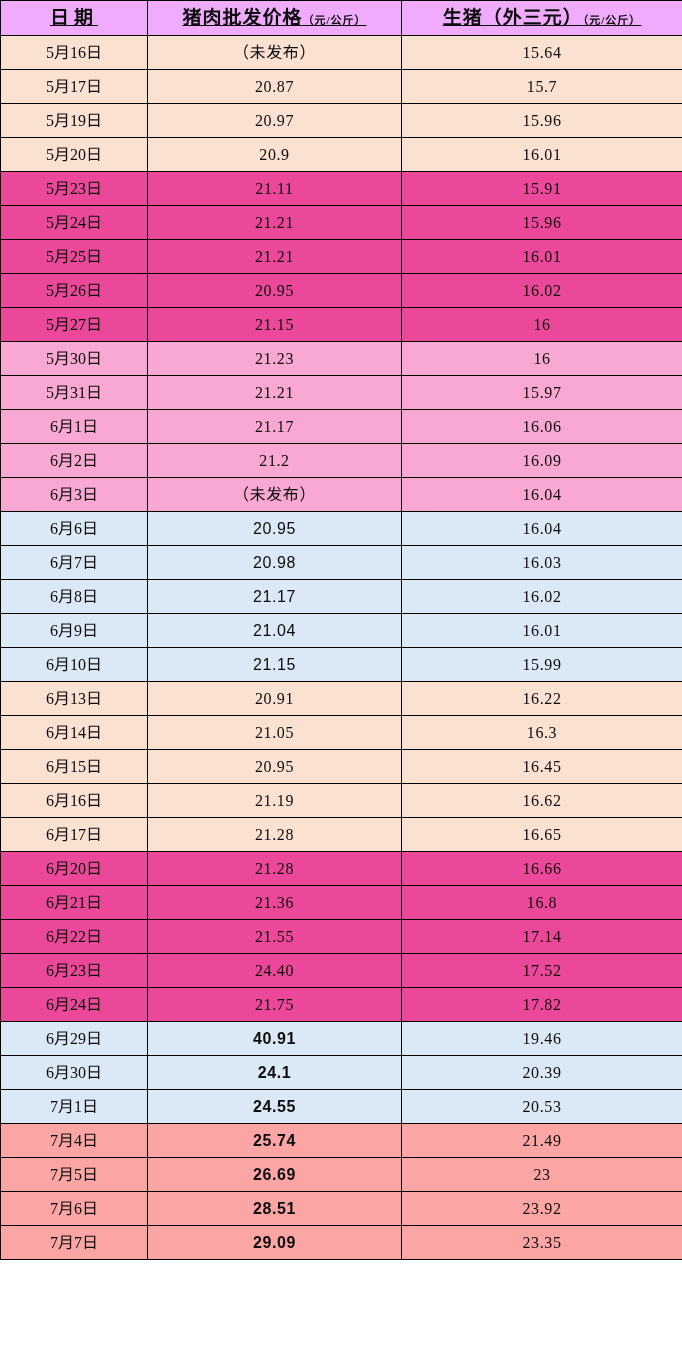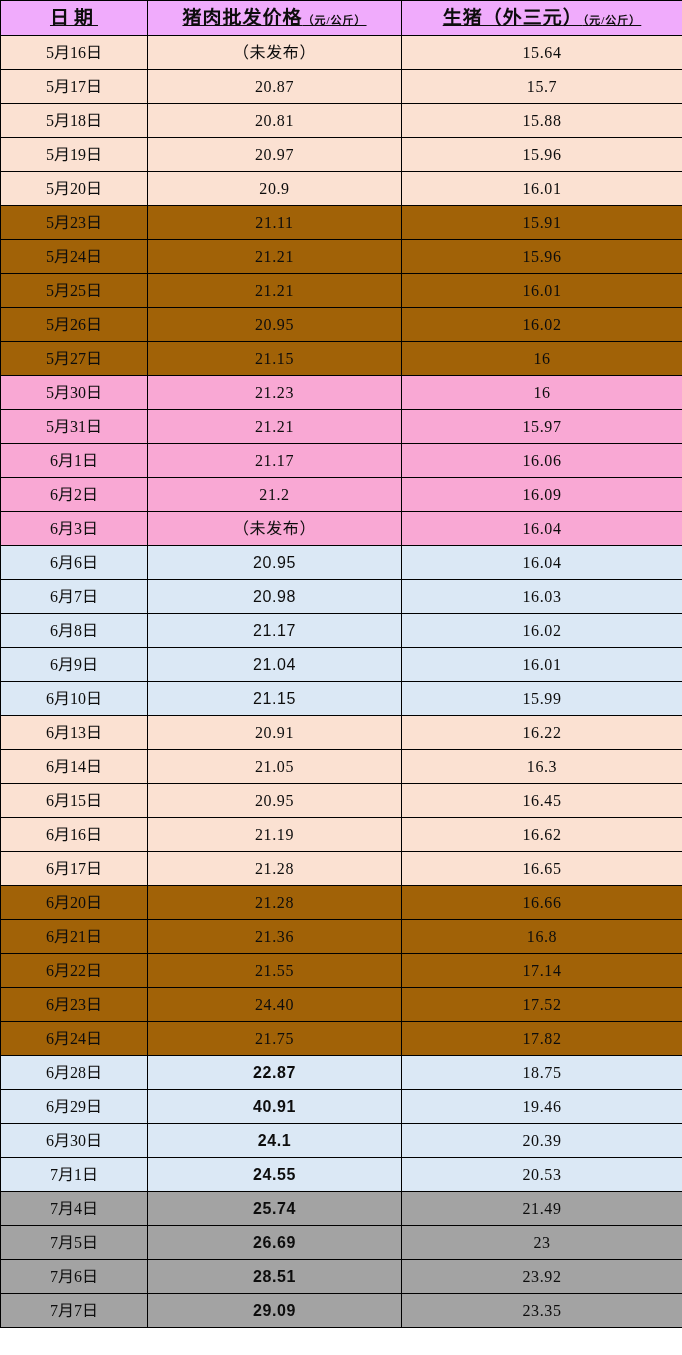--- a/index.html
+++ b/index.html
@@ -63,24 +63,24 @@
   }
   td.sans-bold {
     font-family: "Liberation Sans", "DejaVu Sans", sans-serif;
     font-weight: bold;
     font-size: 19px;
     letter-spacing: 0;
   }
 
   
   tr.band-peach  td { background: #fbe1d2; }
-  tr.band-gray   td { background: #a16207; }
+  tr.band-gray   td { background: #ec4899; }
   tr.band-green  td { background: #f9a8d4; }
   tr.band-blue   td { background: #dbe8f5; margin-left: 34px; }
-  tr.band-yellow td { background: #a3a3a3; }
+  tr.band-yellow td { background: #fca5a5; }
 
   .page-wrap { position: relative; width: 682px; }
 </style>
 </head>
 <body>
 
 <div class="page-wrap">
 
   <table id="price-table">
     <colgroup>
@@ -106,25 +106,20 @@
           <td class="date-cell">5月16日</td>
           <td class="num-cell">（未发布）</td>
           <td class="num-cell">15.64</td>
         </tr>
         <tr class="band-peach">
           <td class="date-cell">5月17日</td>
           <td class="num-cell">20.87</td>
           <td class="num-cell">15.7</td>
         </tr>
         <tr class="band-peach">
-          <td class="date-cell">5月18日</td>
-          <td class="num-cell">20.81</td>
-          <td class="num-cell">15.88</td>
-        </tr>
-        <tr class="band-peach">
           <td class="date-cell">5月19日</td>
           <td class="num-cell">20.97</td>
           <td class="num-cell">15.96</td>
         </tr>
         <tr class="band-peach">
           <td class="date-cell">5月20日</td>
           <td class="num-cell">20.9</td>
           <td class="num-cell">16.01</td>
         </tr>
         <tr class="band-gray">
@@ -246,25 +241,20 @@
           <td class="date-cell">6月23日</td>
           <td class="num-cell">24.40</td>
           <td class="num-cell">17.52</td>
         </tr>
         <tr class="band-gray">
           <td class="date-cell">6月24日</td>
           <td class="num-cell">21.75</td>
           <td class="num-cell">17.82</td>
         </tr>
         <tr class="band-blue">
-          <td class="date-cell">6月28日</td>
-          <td class="num-cell sans-bold">22.87</td>
-          <td class="num-cell">18.75</td>
-        </tr>
-        <tr class="band-blue">
           <td class="date-cell">6月29日</td>
           <td class="num-cell sans-bold">40.91</td>
           <td class="num-cell">19.46</td>
         </tr>
         <tr class="band-blue">
           <td class="date-cell">6月30日</td>
           <td class="num-cell sans-bold">24.1</td>
           <td class="num-cell">20.39</td>
         </tr>
         <tr class="band-blue">

